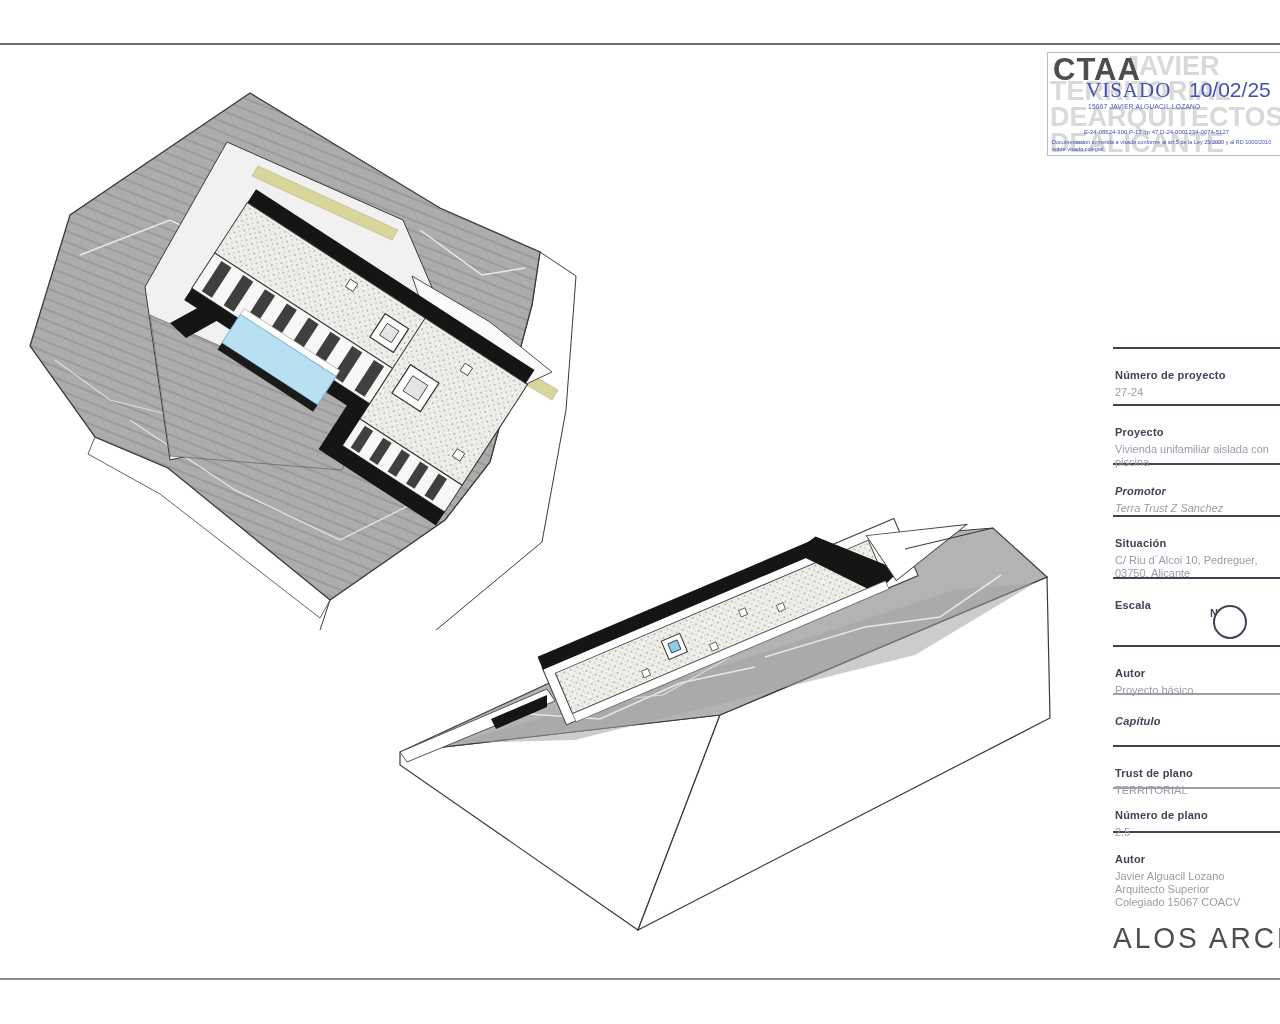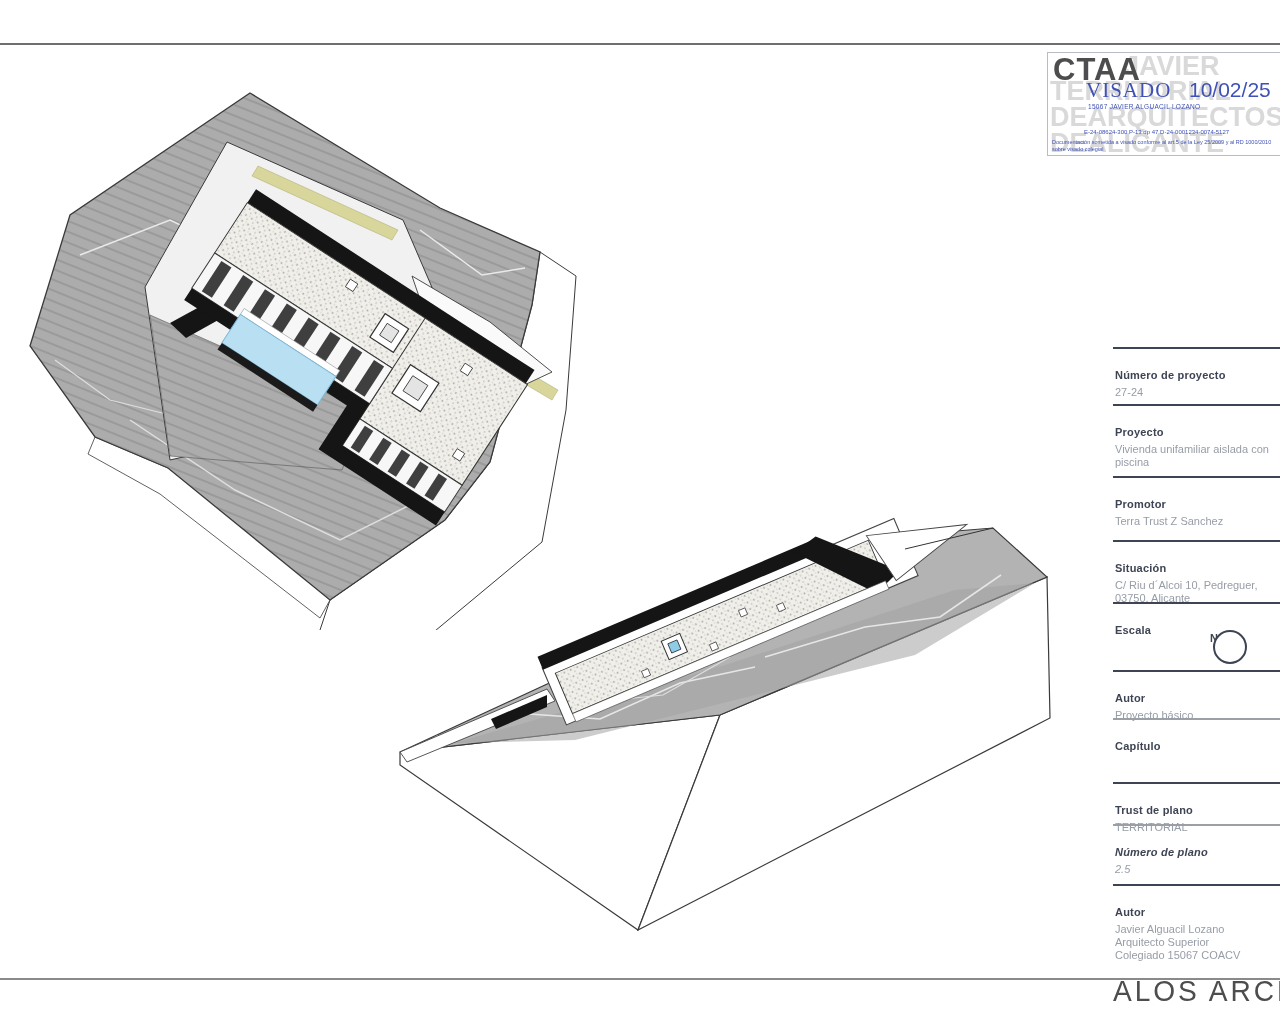--- a/index.html
+++ b/index.html
@@ -40,22 +40,22 @@
   .stamp .vlegal{
     position:absolute;left:4px;top:86px;width:222px;font-size:5.5px;line-height:6.5px;color:#3f51b5;
   }
 
   
   .titleblock{position:absolute;left:1113px;top:347px;width:167px;}
   .sec{border-top:2px solid #3e4454;box-sizing:border-box;padding:0 2px;}
   .sec.lt{border-top-color:#9aa0a6;}
   .sec .lbl{font-size:11px;font-weight:bold;color:#3e4454;padding-top:20px;letter-spacing:.2px;}
   .sec .val{font-size:11px;color:#979da6;padding-top:5px;line-height:13px;white-space:pre-line;}
-  .h57{height:57px;} .h59{height:72px;} .h52{height:64px;} .h62{height:62px;}
-  .h68{height:68px;position:relative;} .h48{height:48px;} .h42{height:42px;} .h56{height:60px;font-style:italic;} .h77{height:77px;}
+  .h57{height:57px;} .h59{height:59px;} .h52{height:52px;font-style:italic;} .h62{height:62px;}
+  .h68{height:68px;position:relative;} .h48{height:48px;} .h42{height:42px;} .h56{height:44px;} .h77{height:77px;}
   .lbl-norte{position:absolute;left:97px;top:8px;}
   .norte-circle{
     position:absolute;left:100px;top:26px;width:30px;height:30px;border:2px solid #3e4454;
     border-radius:50%;background:#fff;
   }
   .bignum{font-size:30px;color:#6e7681;font-weight:300;padding-top:2px;}
   .logo{
     font-size:29px;letter-spacing:3px;color:#4d4d4d;font-weight:200;white-space:nowrap;
     padding-top:14px;transform:scaleX(.97);transform-origin:left;
   }

